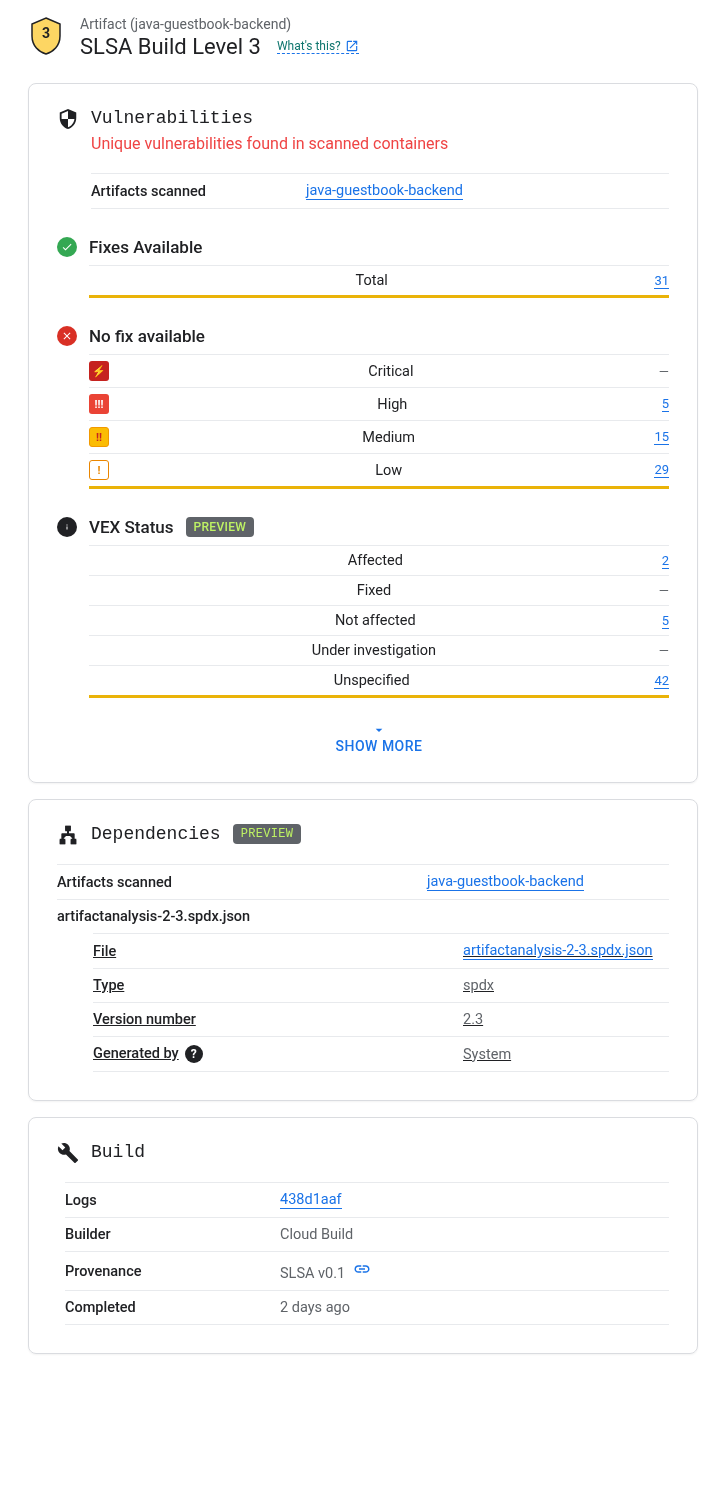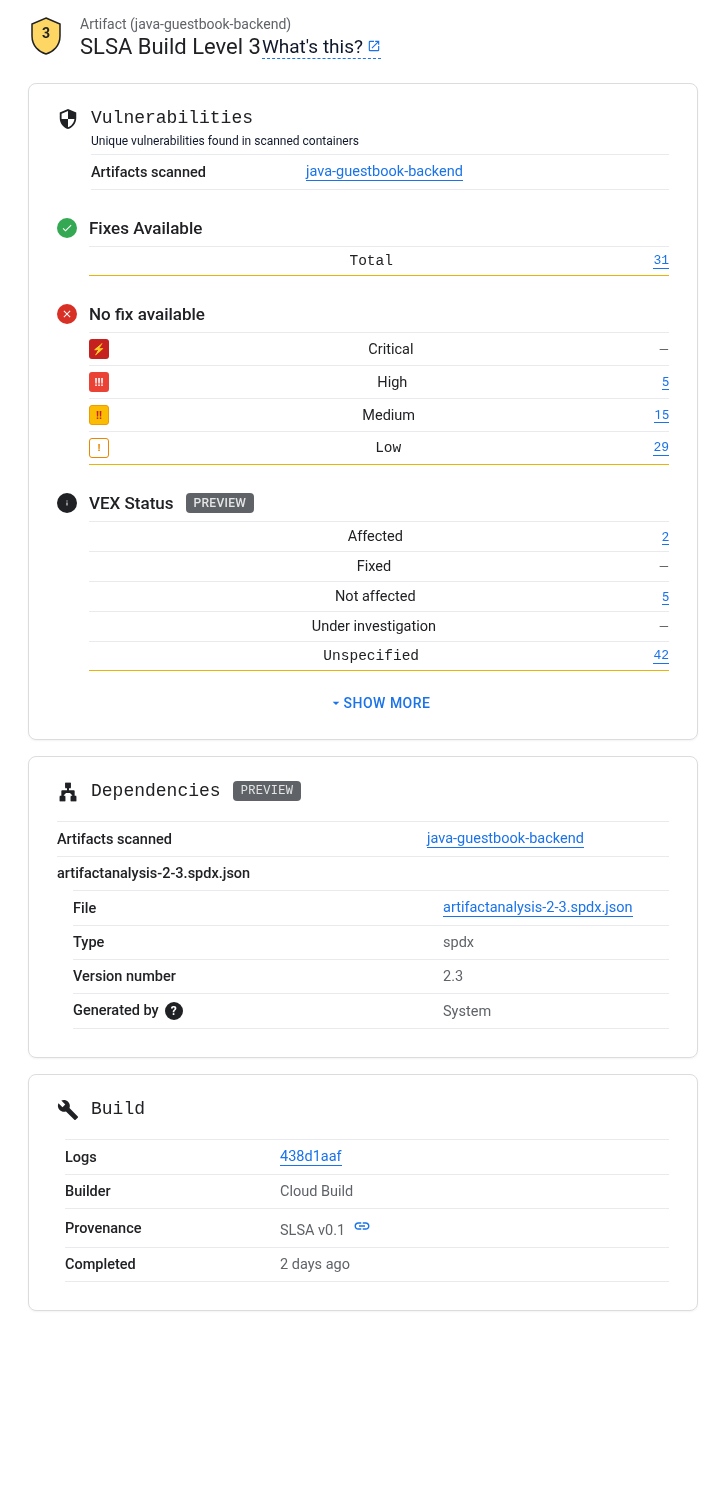--- a/index.html
+++ b/index.html
@@ -26,25 +26,25 @@
   font-size: 14px;
   color: #5f6368;
   margin-bottom: 2px;
 }
 .slsa-title {
   font-size: 22px;
   color: #202124;
   font-weight: 400;
   display: flex;
   align-items: center;
-  gap: 1px;
+  gap: 16px;
 }
 .whats-this {
-  font-size: 19px;
-  color: #0f172a;
+  font-size: 12px;
+  color: #0f766e;
   border-bottom: 1px dashed #1a73e8;
   text-decoration: none;
   display: inline-flex;
   align-items: center;
   gap: 4px;
   text-align: right;
 }
 .card {
   border: 1px solid #dadce0;
   border-radius: 8px;
@@ -63,24 +63,24 @@
   width: 22px;
   height: 22px;
   flex-shrink: 0;
 }
 .section-title {
   font-size: 18px;
   font-weight: 500;
   color: #202124;
 }
 .section-subtitle {
-  font-size: 12px;
-  color: #0f172a;
+  font-size: 16px;
+  color: #ef4444;
   margin-left: 34px;
-  margin-bottom: 6px;
+  margin-bottom: 20px;
 }
 .kv-row {
   display: flex;
   border-top: 1px solid #e8eaed;
   padding: 8px 0;
   align-items: center;
 }
 .kv-row:first-child { border-top: 1px solid #e8eaed; }
 .kv-key {
   font-size: 14.5px;
@@ -148,56 +148,57 @@
 .sev-critical { background: #c5221f; color: #fff; }
 .sev-high { background: #ea4335; color: #fff; }
 .sev-medium { background: #fbbc04; color: #c5221f; border: 1px solid #f29900; }
 .sev-low { background: #fff; color: #ea8600; border: 1px solid #ea8600; }
 .vuln-row {
   display: flex;
   align-items: center;
   border-top: 1px solid #e8eaed;
   padding: 6px 0;
 }
-.vuln-row:last-child { border-bottom: 1px solid #eab308; font-family: Liberation Mono, monospace; }
+.vuln-row:last-child { border-bottom: 3px solid #eab308; }
 .vuln-label {
   font-size: 14.5px;
   color: #202124;
   flex: 1;
 }
 .vuln-count {
   font-size: 13px;
 }
 .preview-badge {
   background: #5f6368;
-  color: #e5e5e5;
+  color: #bef264;
   font-size: 12px;
   font-weight: 500;
   padding: 3px 8px;
   border-radius: 4px;
   letter-spacing: 0.3px;
 }
 .show-more {
   display: flex;
   align-items: center;
   justify-content: center;
   gap: 0;
   margin-top: 24px;
   color: #1a73e8;
   font-size: 14px;
   font-weight: 500;
   letter-spacing: 0.5px;
   cursor: pointer;
   margin-left: 32px;
+  flex-direction: column;
 }
 .chevron-down {
   width: 16px;
   height: 16px;
 }
-.indent-rows { margin-left: 16px; }
+.indent-rows { margin-left: 36px; text-decoration: underline; }
 .indent-rows .kv-key { flex: 0 0 340px; }
 .help-icon {
   width: 18px;
   height: 18px;
   border-radius: 50%;
   background: #202124;
   color: #fff;
   display: inline-flex;
   align-items: center;
   justify-content: center;

